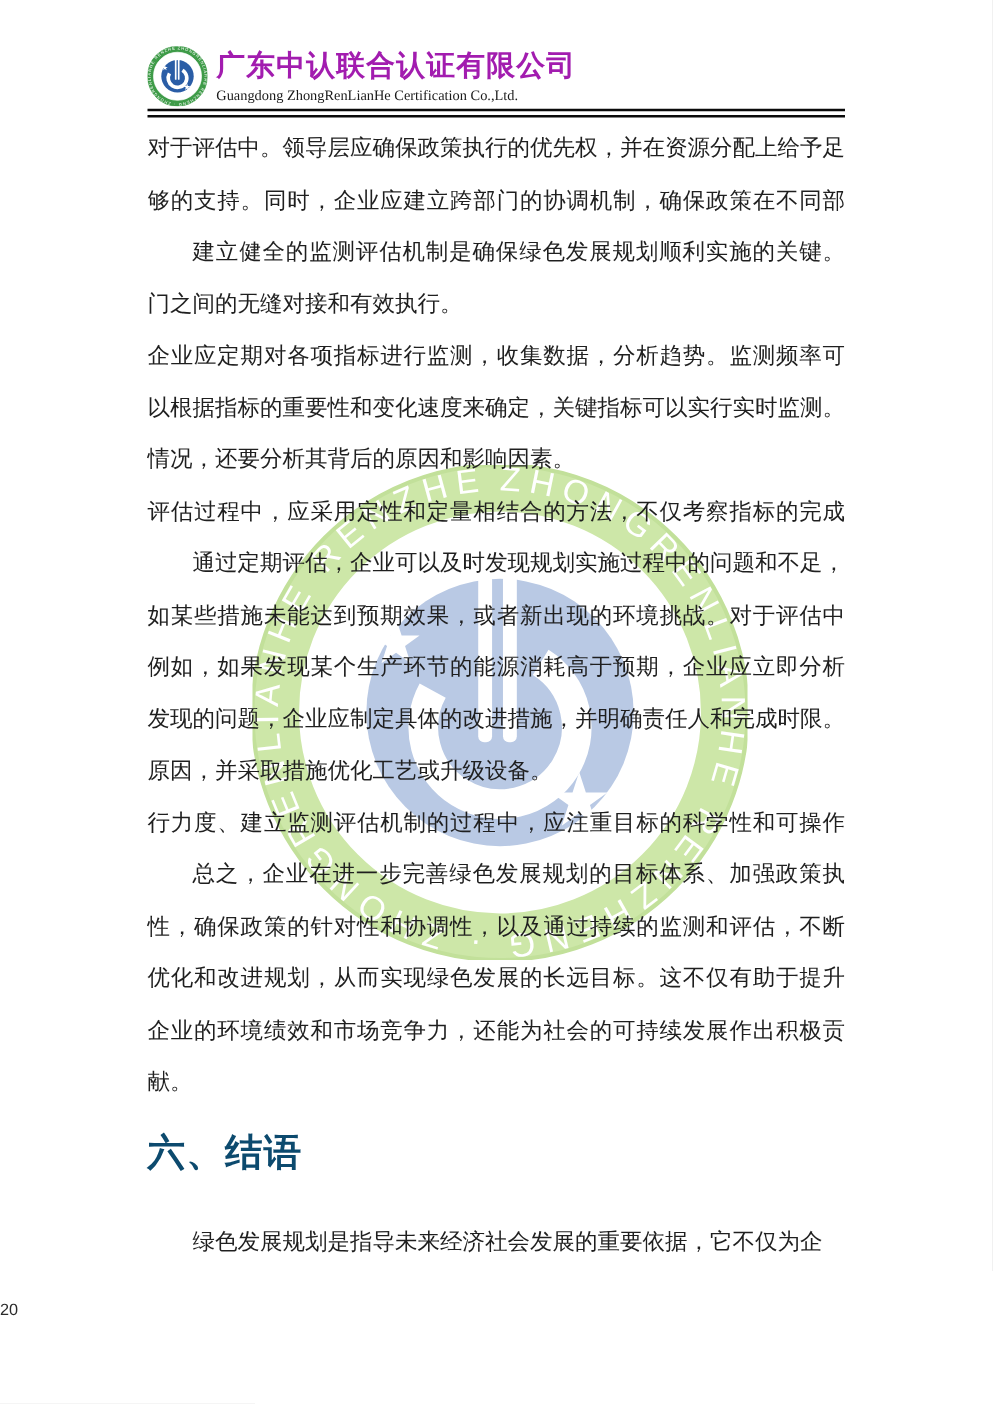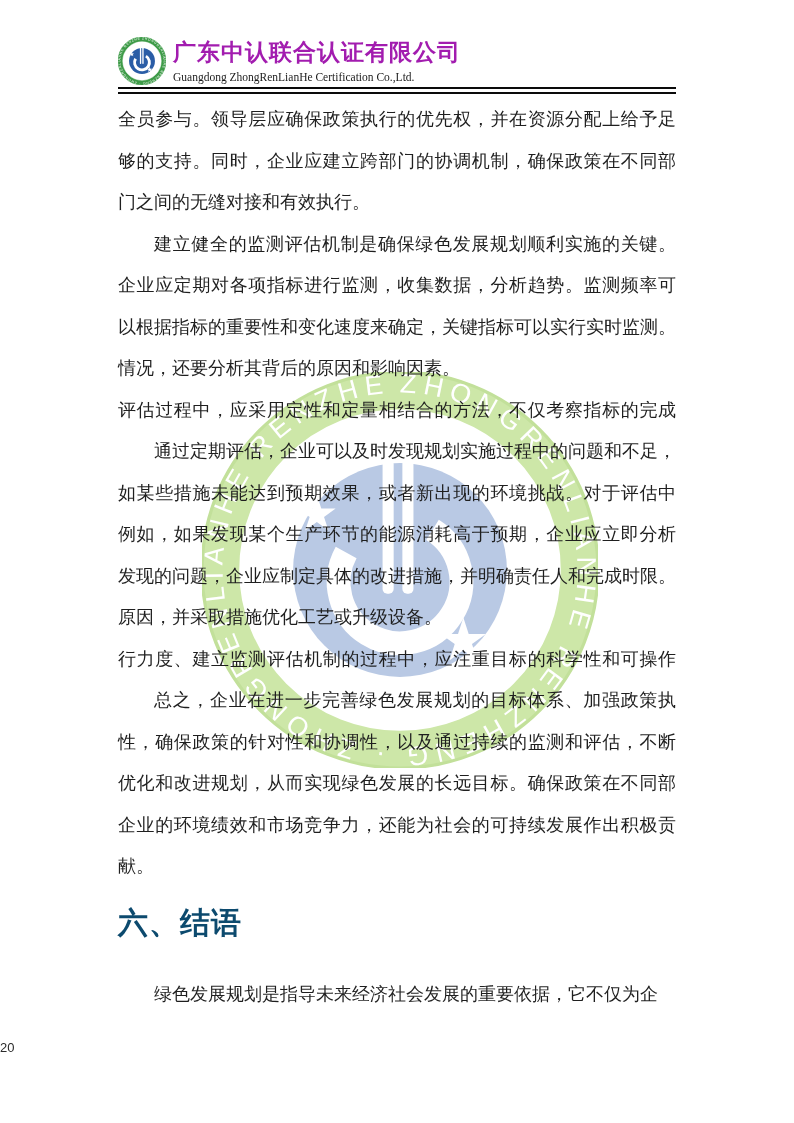--- a/index.html
+++ b/index.html
@@ -104,40 +104,40 @@
 
   <div class="hdr-names">
     <div class="hdr-zh">广东中认联合认证有限公司</div>
     <div class="hdr-en">Guangdong ZhongRenLianHe Certification Co.,Ltd.</div>
   </div>
 
   <div class="hdr-rule"></div>
 
   <div class="body-text">
 
-    <div class="line">全员参与。领导层应确保政策执行的优先权，并在资源分配上给予足</div>
+    <div class="line">对于评估中。领导层应确保政策执行的优先权，并在资源分配上给予足</div>
     <div class="line">够的支持。同时，企业应建立跨部门的协调机制，确保政策在不同部</div>
+    <div class="line indent">建立健全的监测评估机制是确保绿色发展规划顺利实施的关键。</div>
+
     <div class="line last">门之间的无缝对接和有效执行。</div>
-
-    <div class="line indent">建立健全的监测评估机制是确保绿色发展规划顺利实施的关键。</div>
     <div class="line">企业应定期对各项指标进行监测，收集数据，分析趋势。监测频率可</div>
     <div class="line">以根据指标的重要性和变化速度来确定，关键指标可以实行实时监测。</div>
     <div class="line last">情况，还要分析其背后的原因和影响因素。</div>
     <div class="line">评估过程中，应采用定性和定量相结合的方法，不仅考察指标的完成</div>
 
     <div class="line indent">通过定期评估，企业可以及时发现规划实施过程中的问题和不足，</div>
     <div class="line">如某些措施未能达到预期效果，或者新出现的环境挑战。对于评估中</div>
     <div class="line">例如，如果发现某个生产环节的能源消耗高于预期，企业应立即分析</div>
     <div class="line">发现的问题，企业应制定具体的改进措施，并明确责任人和完成时限。</div>
     <div class="line last">原因，并采取措施优化工艺或升级设备。</div>
 
     <div class="line">行力度、建立监测评估机制的过程中，应注重目标的科学性和可操作</div>
     <div class="line indent">总之，企业在进一步完善绿色发展规划的目标体系、加强政策执</div>
     <div class="line">性，确保政策的针对性和协调性，以及通过持续的监测和评估，不断</div>
-    <div class="line">优化和改进规划，从而实现绿色发展的长远目标。确保政策在不同部</div>
+    <div class="line">优化和改进规划，从而实现绿色发展的长远目标。这不仅有助于提升</div>
     <div class="line">企业的环境绩效和市场竞争力，还能为社会的可持续发展作出积极贡</div>
     <div class="line last">献。</div>
 
     <div class="sec-heading">六、结语</div>
 
     <div class="line indent last closing">绿色发展规划是指导未来经济社会发展的重要依据，它不仅为企</div>
   </div>
 
   <div class="footer">20</div>
 

